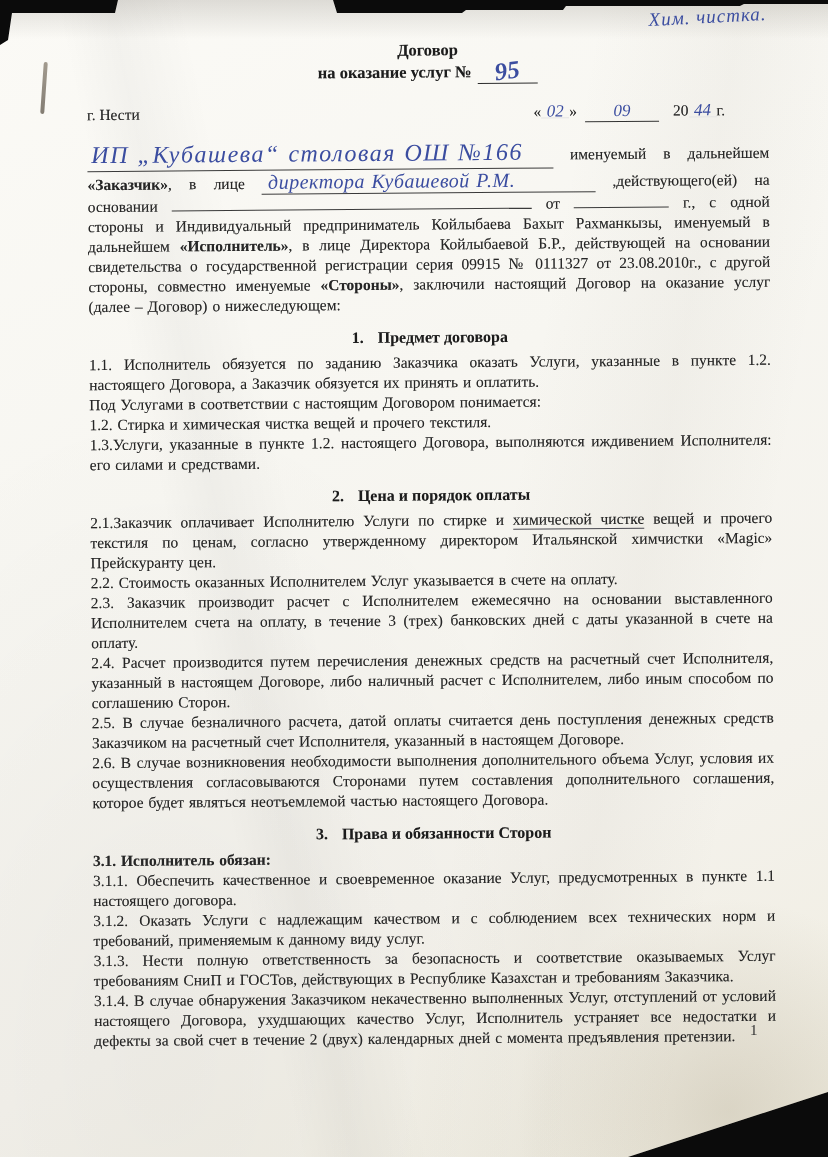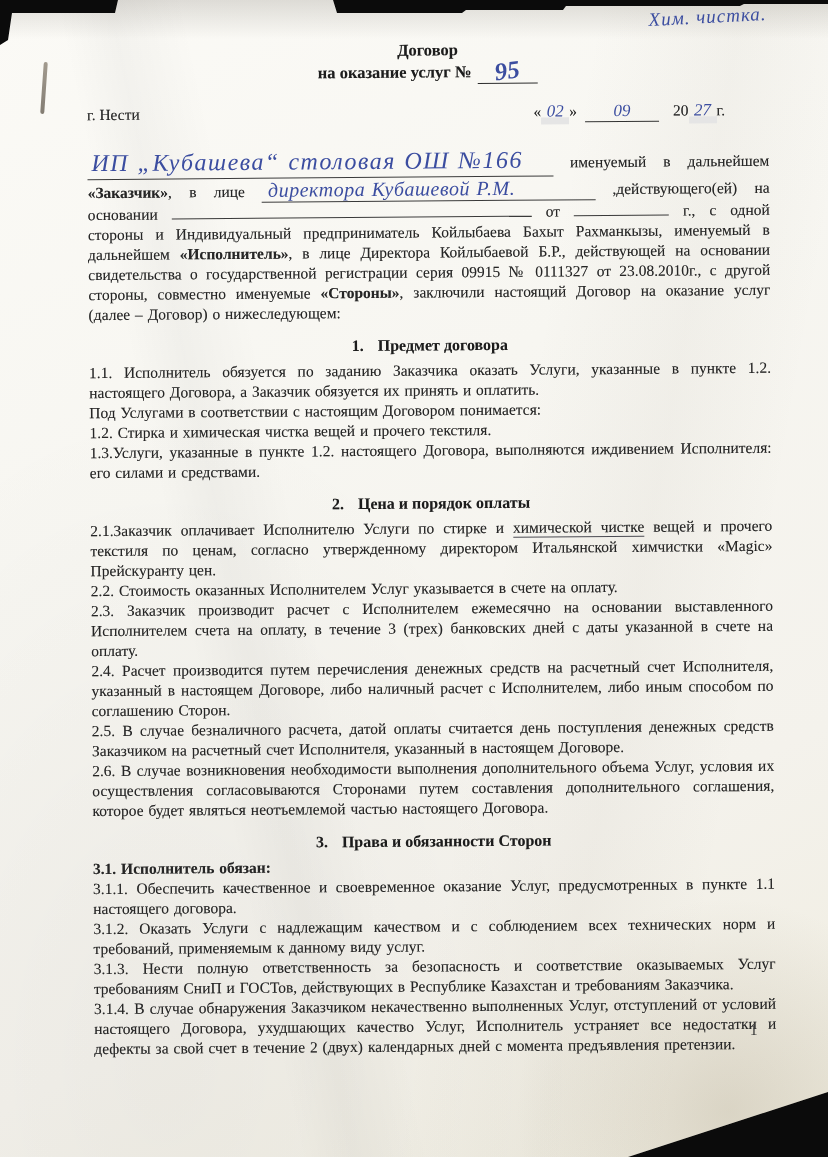--- a/index.html
+++ b/index.html
@@ -50,22 +50,22 @@
   .doc-title{text-align:center;font-weight:bold;font-size:16.5px;line-height:22px;color:#1d1d1d;}
   .num-blank{
     display:inline-block;width:60px;margin-left:6px;
     border-bottom:1.5px solid #2d2d2d;text-align:center;vertical-align:baseline;
   }
   .hw{font-family:"Liberation Serif", cursive;font-style:italic;color:#3b4da0;text-shadow:none;}
   .hw-num{display:inline-block;font-size:25px;line-height:12px;transform:translateY(2px) rotate(-7deg);}
   .meta-row{display:flex;justify-content:space-between;margin-top:18px;}
   .date-block{padding-right:44px;white-space:nowrap;}
   .hw-date{font-size:17px;line-height:12px;}
-  .ul-sm{display:inline-block;min-width:28px;border-bottom:7px solid #e5e5e5;text-align:center;}
-  .month-blank{display:inline-block;width:74px;margin:0 14px 8px 8px;border-bottom:1px solid #333;text-align:center;}
+  .ul-sm{display:inline-block;min-width:28px;border-bottom:1px solid #e5e5e5;text-align:center;}
+  .month-blank{display:inline-block;width:74px;margin:0 14px 0 8px;border-bottom:1px solid #333;text-align:center;}
   .para{margin:0;text-align:justify;word-spacing:1px;}
   .preamble{margin-top:14px;}
   .sec{margin-top:12px;}
   .sec-heading{margin:0 0 5px;text-align:center;font-weight:bold;font-size:16px;line-height:21px;color:#1c1c1c;}
   .sec-heading .sec-num{margin-right:14px;}
   
   .seg.b{font-weight:bold;}
   .seg.ul{border-bottom:1px solid #3a3a3a;}
   .seg.hw-lg{display:inline-block;font-size:24px;letter-spacing:1.5px;line-height:30px;padding:0 30px 1px 4px;}
   .seg.hw-md{display:inline-block;font-size:20px;letter-spacing:.5px;line-height:22px;padding:0 80px 1px 6px;}
@@ -89,21 +89,21 @@
     <div class="doc-title">
       <div>Договор</div>
       <div>
         <span>на оказание услуг №</span><span class="num-blank"><span class="hw hw-num">95</span></span>
       </div>
     </div>
 
     <div class="meta-row">
       <span class="city">г. Нести</span>
       <span class="date-block">
-        <span>«</span><span class="hw hw-date ul-sm">02</span><span>»</span><span class="month-blank"><span class="hw hw-date">09</span></span><span>20</span><span class="hw hw-date ul-sm">27</span><span>г.</span>
+        <span>«</span><span class="hw hw-date ul-sm">02</span><span>»</span><span class="month-blank"><span class="hw hw-date">09</span></span><span>20</span><span class="hw hw-date ul-sm">44</span><span>г.</span>
       </span>
     </div>
 
     <p class="para preamble"><span class="seg hw hw-lg ul">ИП „Кубашева“ столовая ОШ №166</span><span class="seg "> именуемый в дальнейшем </span><span class="seg b">«Заказчик»</span><span class="seg ">, в лице </span><span class="seg hw hw-md ul">директора Кубашевой Р.М.</span><span class="seg "> ,действующего(ей) на основании </span><span class="seg blank" style="width: 360px;"></span><span class="seg "> от </span><span class="seg blank" style="width: 95px;"></span><span class="seg "> г., с одной стороны и  Индивидуальный предприниматель Койлыбаева Бахыт Рахманкызы, именуемый в дальнейшем </span><span class="seg b">«Исполнитель»</span><span class="seg ">, в лице Директора Койлыбаевой Б.Р., действующей на основании свидетельства о государственной регистрации серия 09915 № 0111327 от 23.08.2010г., с другой стороны, совместно именуемые </span><span class="seg b">«Стороны»</span><span class="seg ">, заключили настоящий Договор на оказание услуг (далее – Договор) о нижеследующем:</span></p>
 
     <section class="sec">
       <h3 class="sec-heading">
         <span class="sec-num">1.</span><span>Предмет договора</span>
       </h3>
       <div class="sec-body">

